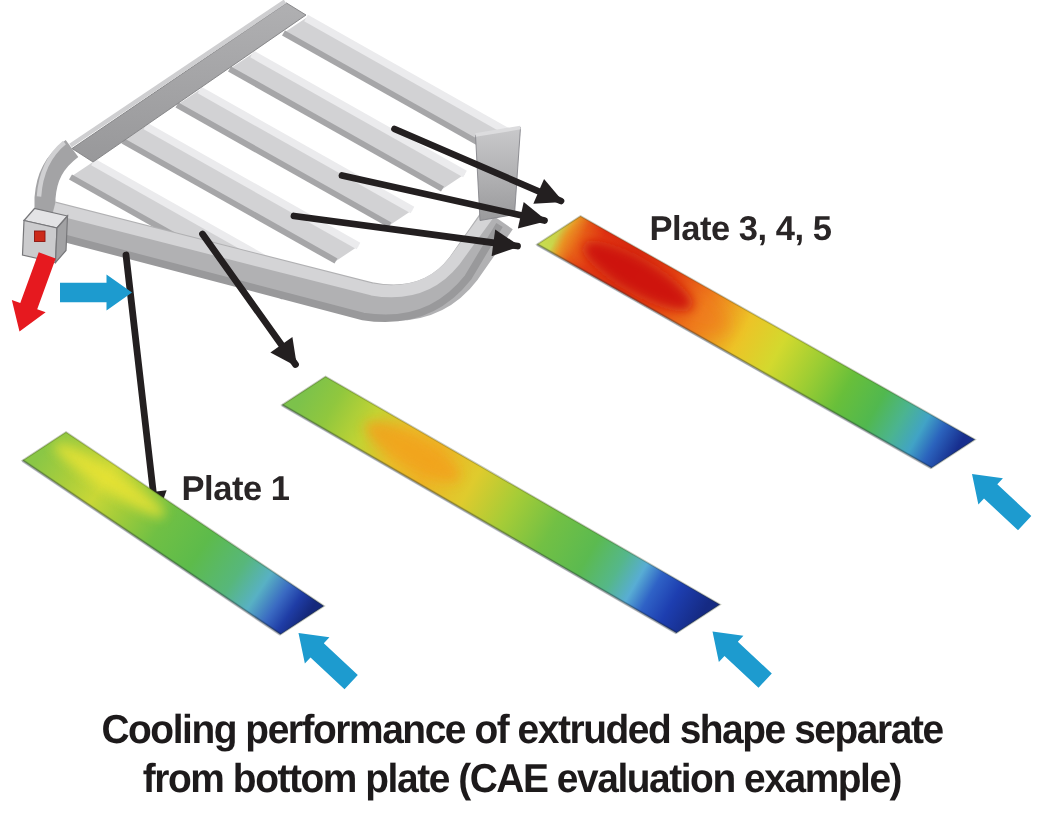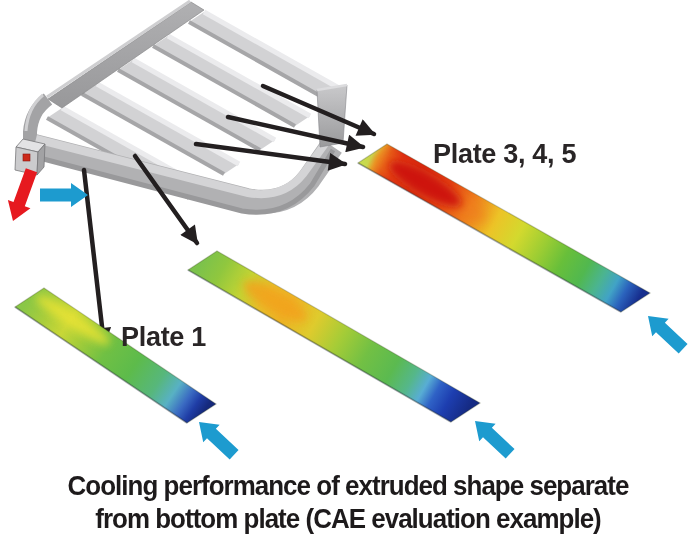--- a/index.html
+++ b/index.html
@@ -7,28 +7,28 @@
     position:relative;
     width:696px;height:547px;
     background:#ffffff;
     font-family:"Liberation Sans",sans-serif;
     overflow:hidden;
   }
   .art{position:absolute;left:0;top:0;}
   .plate-label{
     position:absolute;
     font-weight:700;
-    font-size:27px;
+    font-size:23px;
     letter-spacing:-0.3px;
     color:#292526;
     white-space:nowrap;
   }
   .label-345{left:433px;top:139px;}
   .label-2{left:276px;top:251px;}
-  .label-1{left:121px;top:322px;}
+  .label-1{left:121px;top:312px;}
   .caption{
     position:absolute;
     left:0;top:470px;width:696px;
     text-align:center;
     font-weight:700;
     font-size:27px;
     line-height:33px;
     letter-spacing:-1px;
     color:#1d1a1b;
     transform:scaleX(0.96);

